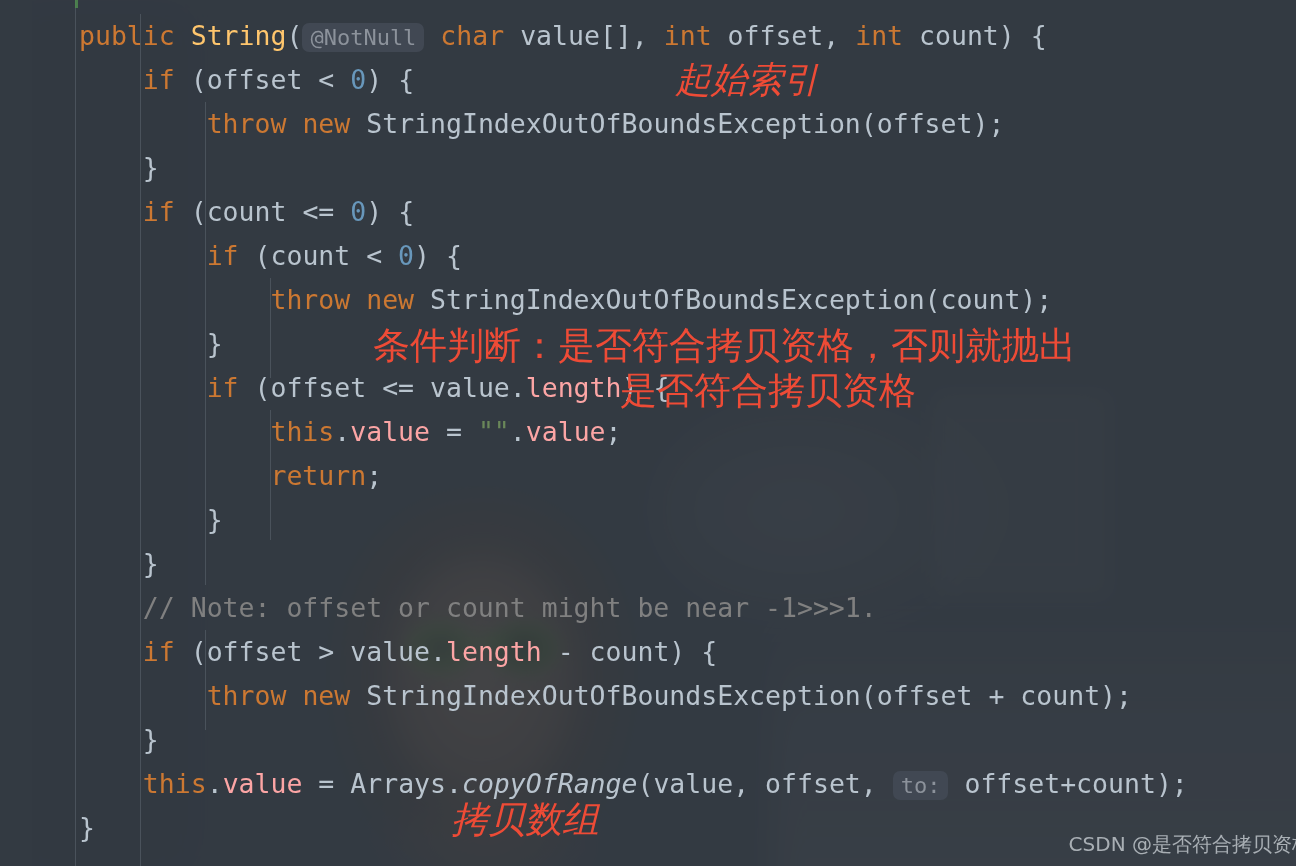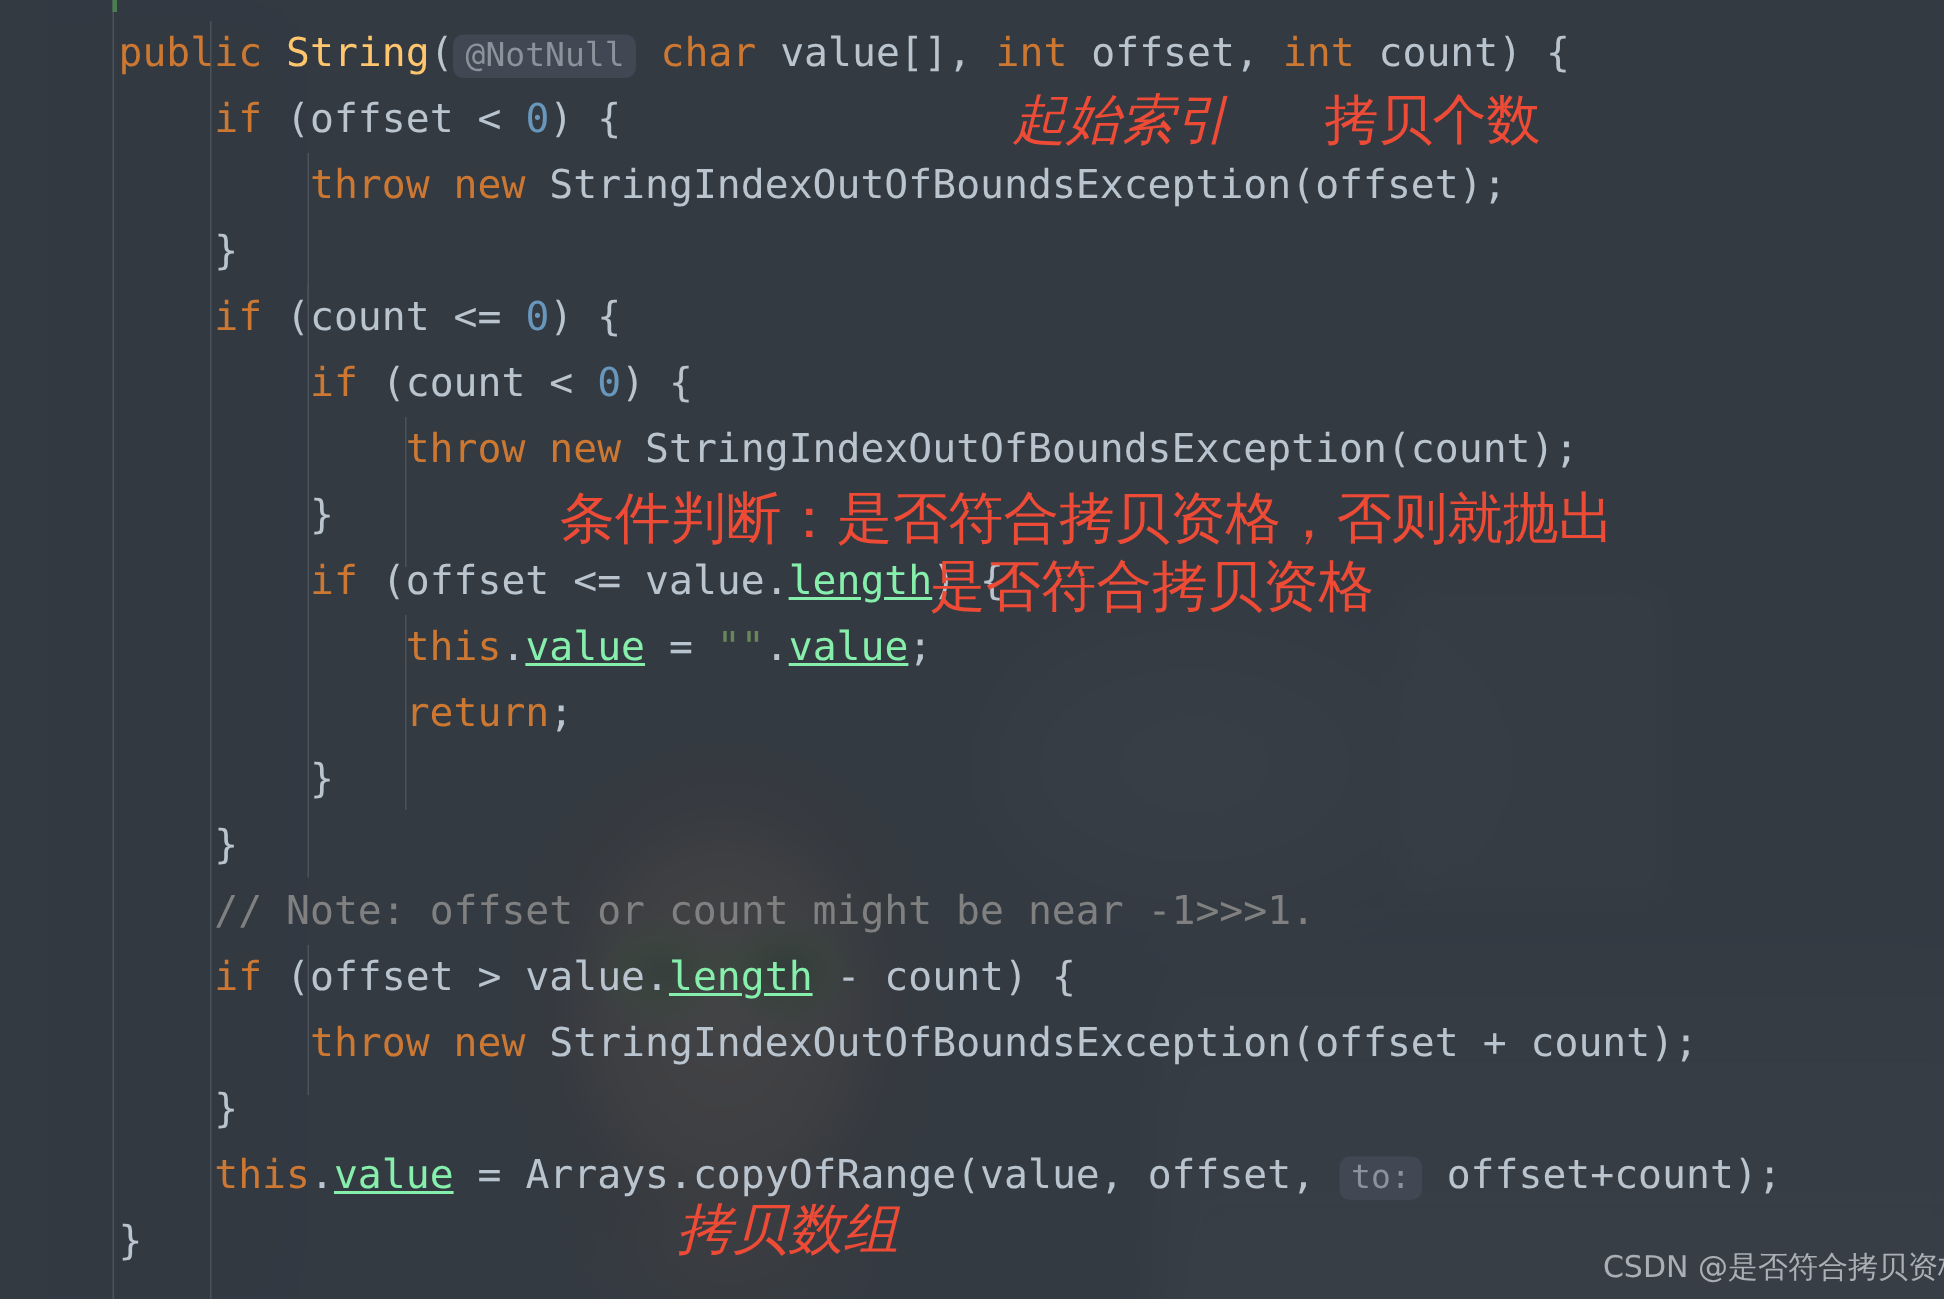--- a/index.html
+++ b/index.html
@@ -151,25 +151,25 @@
     line-height: 44px;
     letter-spacing: 0px;
     white-space: pre;
     color: #b9c4ce;
   }
   .line { height: 44px; white-space: pre; }
 
   .kw       { color: #cc7832; }
   .cls      { color: #ffc66d; }
   .num      { color: #6897bb; }
-  .fld      { color: #86efac; text-decoration: underline; }
+  .fld      { color: #fca5a5; }
   .str      { color: #6a8759; }
   .cmt      { color: #808080; }
   .plain    { color: #b9c4ce; }
-  .ital     { }
+  .ital     { font-style: italic; }
 
   .badge {
     background: #414853;
     color: #8c929b;
     border-radius: 7px;
     padding: 2px 8px;
     font-size: 22px;
   }
 
   
@@ -226,20 +226,19 @@
       <div class="guide" style="left: 238px; top: 278px; height: 100px;"></div>
       <div class="guide" style="left: 238px; top: 410px; height: 130px;"></div>
       <div class="guide" style="left: 173px; top: 630px; height: 100px;"></div>
     </div>
 
   <div id="vcs-marker" style="background: rgb(79, 138, 79);"></div>
 
   <div id="code" style="padding-left: 47px;"><div class="line"><span class="kw">public</span><span class="plain"> </span><span class="cls">String</span><span class="plain">(</span><span class="badge">@NotNull</span><span class="plain"> </span><span class="kw">char</span><span class="plain"> value[], </span><span class="kw">int</span><span class="plain"> offset, </span><span class="kw">int</span><span class="plain"> count) {</span></div><div class="line"><span>    </span><span class="kw">if</span><span class="plain"> (offset &lt; </span><span class="num">0</span><span class="plain">) {</span></div><div class="line"><span>        </span><span class="kw">throw</span><span class="plain"> </span><span class="kw">new</span><span class="plain"> StringIndexOutOfBoundsException(offset);</span></div><div class="line"><span>    </span><span class="plain">}</span></div><div class="line"><span>    </span><span class="kw">if</span><span class="plain"> (count &lt;= </span><span class="num">0</span><span class="plain">) {</span></div><div class="line"><span>        </span><span class="kw">if</span><span class="plain"> (count &lt; </span><span class="num">0</span><span class="plain">) {</span></div><div class="line"><span>            </span><span class="kw">throw</span><span class="plain"> </span><span class="kw">new</span><span class="plain"> StringIndexOutOfBoundsException(count);</span></div><div class="line"><span>        </span><span class="plain">}</span></div><div class="line"><span>        </span><span class="kw">if</span><span class="plain"> (offset &lt;= value.</span><span class="fld">length</span><span class="plain">) {</span></div><div class="line"><span>            </span><span class="kw">this</span><span class="plain">.</span><span class="fld">value</span><span class="plain"> = </span><span class="str">""</span><span class="plain">.</span><span class="fld">value</span><span class="plain">;</span></div><div class="line"><span>            </span><span class="kw">return</span><span class="plain">;</span></div><div class="line"><span>        </span><span class="plain">}</span></div><div class="line"><span>    </span><span class="plain">}</span></div><div class="line"><span>    </span><span class="cmt">// Note: offset or count might be near -1&gt;&gt;&gt;1.</span></div><div class="line"><span>    </span><span class="kw">if</span><span class="plain"> (offset &gt; value.</span><span class="fld">length</span><span class="plain"> - count) {</span></div><div class="line"><span>        </span><span class="kw">throw</span><span class="plain"> </span><span class="kw">new</span><span class="plain"> StringIndexOutOfBoundsException(offset + count);</span></div><div class="line"><span>    </span><span class="plain">}</span></div><div class="line"><span>    </span><span class="kw">this</span><span class="plain">.</span><span class="fld">value</span><span class="plain"> = Arrays.</span><span class="plain ital">copyOfRange</span><span class="plain">(value, offset, </span><span class="badge">to:</span><span class="plain"> offset+count);</span></div><div class="line"><span class="plain">}</span></div></div>
 
   <div class="anno" id="anno-start" style="color: rgb(238, 75, 54);">起始索引</div>
-  <div class="anno" id="anno-count" style="color: rgb(238, 75, 54);">拷贝个数</div>
   <div class="anno" id="anno-cond" style="color: rgb(238, 75, 54);">条件判断：是否符合拷贝资格，否则就抛出</div>
   <div class="anno" id="anno-cond2" style="color: rgb(238, 75, 54);">是否符合拷贝资格</div>
   <div class="anno" id="anno-copy" style="color: rgb(238, 75, 54); font-style: italic;">拷贝数组</div>
 
   <div id="watermark">CSDN @是否符合拷贝资格</div>
 
 </div>
 
 </body></html>

